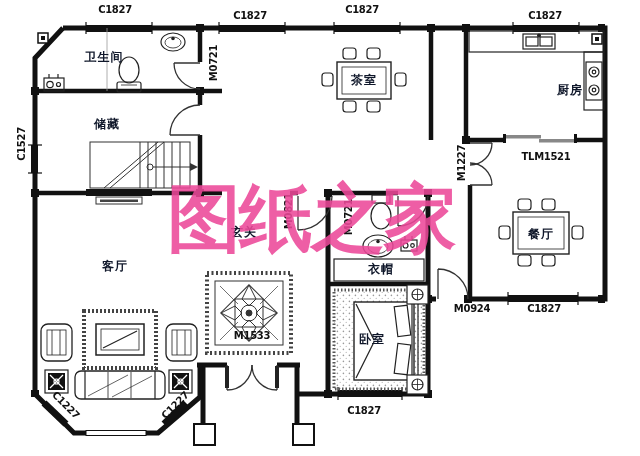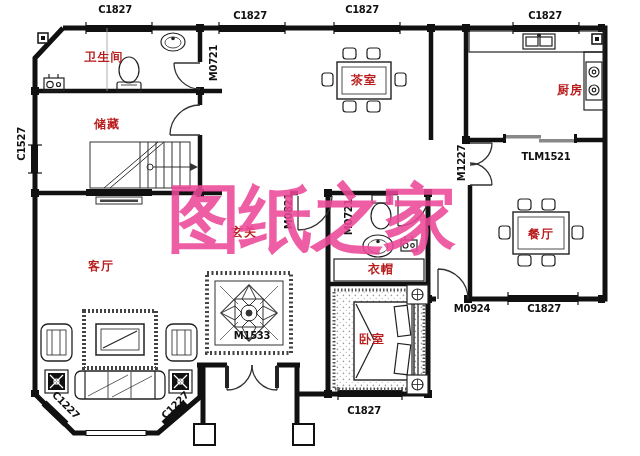--- a/index.html
+++ b/index.html
@@ -3,21 +3,21 @@
 <meta charset="utf-8">
 <style>
   html,body{margin:0;padding:0;background:#ffffff;}
   #canvas{
     position:relative;width:640px;height:456px;background:#fff;overflow:hidden;
     font-family:"DejaVu Sans","Liberation Sans",sans-serif;
   }
   #plan-svg{position:absolute;left:0;top:0;z-index:1;}
   .room{
     position:absolute;z-index:3;transform:translate(-50%,-50%);
-    font:bold 12px "DejaVu Sans","Liberation Sans",sans-serif;color:#b91c1c;
+    font:bold 12px "DejaVu Sans","Liberation Sans",sans-serif;color:#0f172a;
     white-space:nowrap;letter-spacing:1px;
   }
   .dim{
     position:absolute;z-index:3;transform:translate(-50%,-50%);
     font:bold 10px "DejaVu Sans","Liberation Sans",sans-serif;color:#111;
     white-space:nowrap;letter-spacing:-0.3px;
   }
   .dim.v{transform:translate(-50%,-50%) rotate(-90deg);}
   .dim.r45{transform:translate(-50%,-50%) rotate(45deg);}
   .dim.rm45{transform:translate(-50%,-50%) rotate(-45deg);}
@@ -302,21 +302,21 @@
         <line x1="412" y1="384.5" x2="423" y2="384.5" stroke-width="0.8"></line>
     </g>
   </svg>
 
   <div class="room" style="left:104px;top:57px">卫生间</div>
   <div class="room" style="left:107px;top:124px">储藏</div>
   <div class="room" style="left:364px;top:80px">茶室</div>
   <div class="room" style="left:570px;top:90px">厨房</div>
   <div class="room" style="left:541px;top:234px">餐厅</div>
   <div class="room" style="left:244px;top:232px">玄关</div>
-  <div class="room" style="left:101px;top:266px">客厅</div>
+  <div class="room" style="left:115px;top:266px">客厅</div>
   <div class="room" style="left:381px;top:269px">衣帽</div>
   <div class="room" style="left:372px;top:339px">卧室</div>
 
   <div class="dim" style="left:115px;top:9px">C1827</div>
   <div class="dim" style="left:250px;top:15px">C1827</div>
   <div class="dim" style="left:362px;top:9px">C1827</div>
   <div class="dim" style="left:545px;top:15px">C1827</div>
   <div class="dim v" style="left:213px;top:63px">M0721</div>
   <div class="dim v" style="left:21px;top:144px">C1527</div>
   <div class="dim v" style="left:461px;top:163px">M1227</div>

